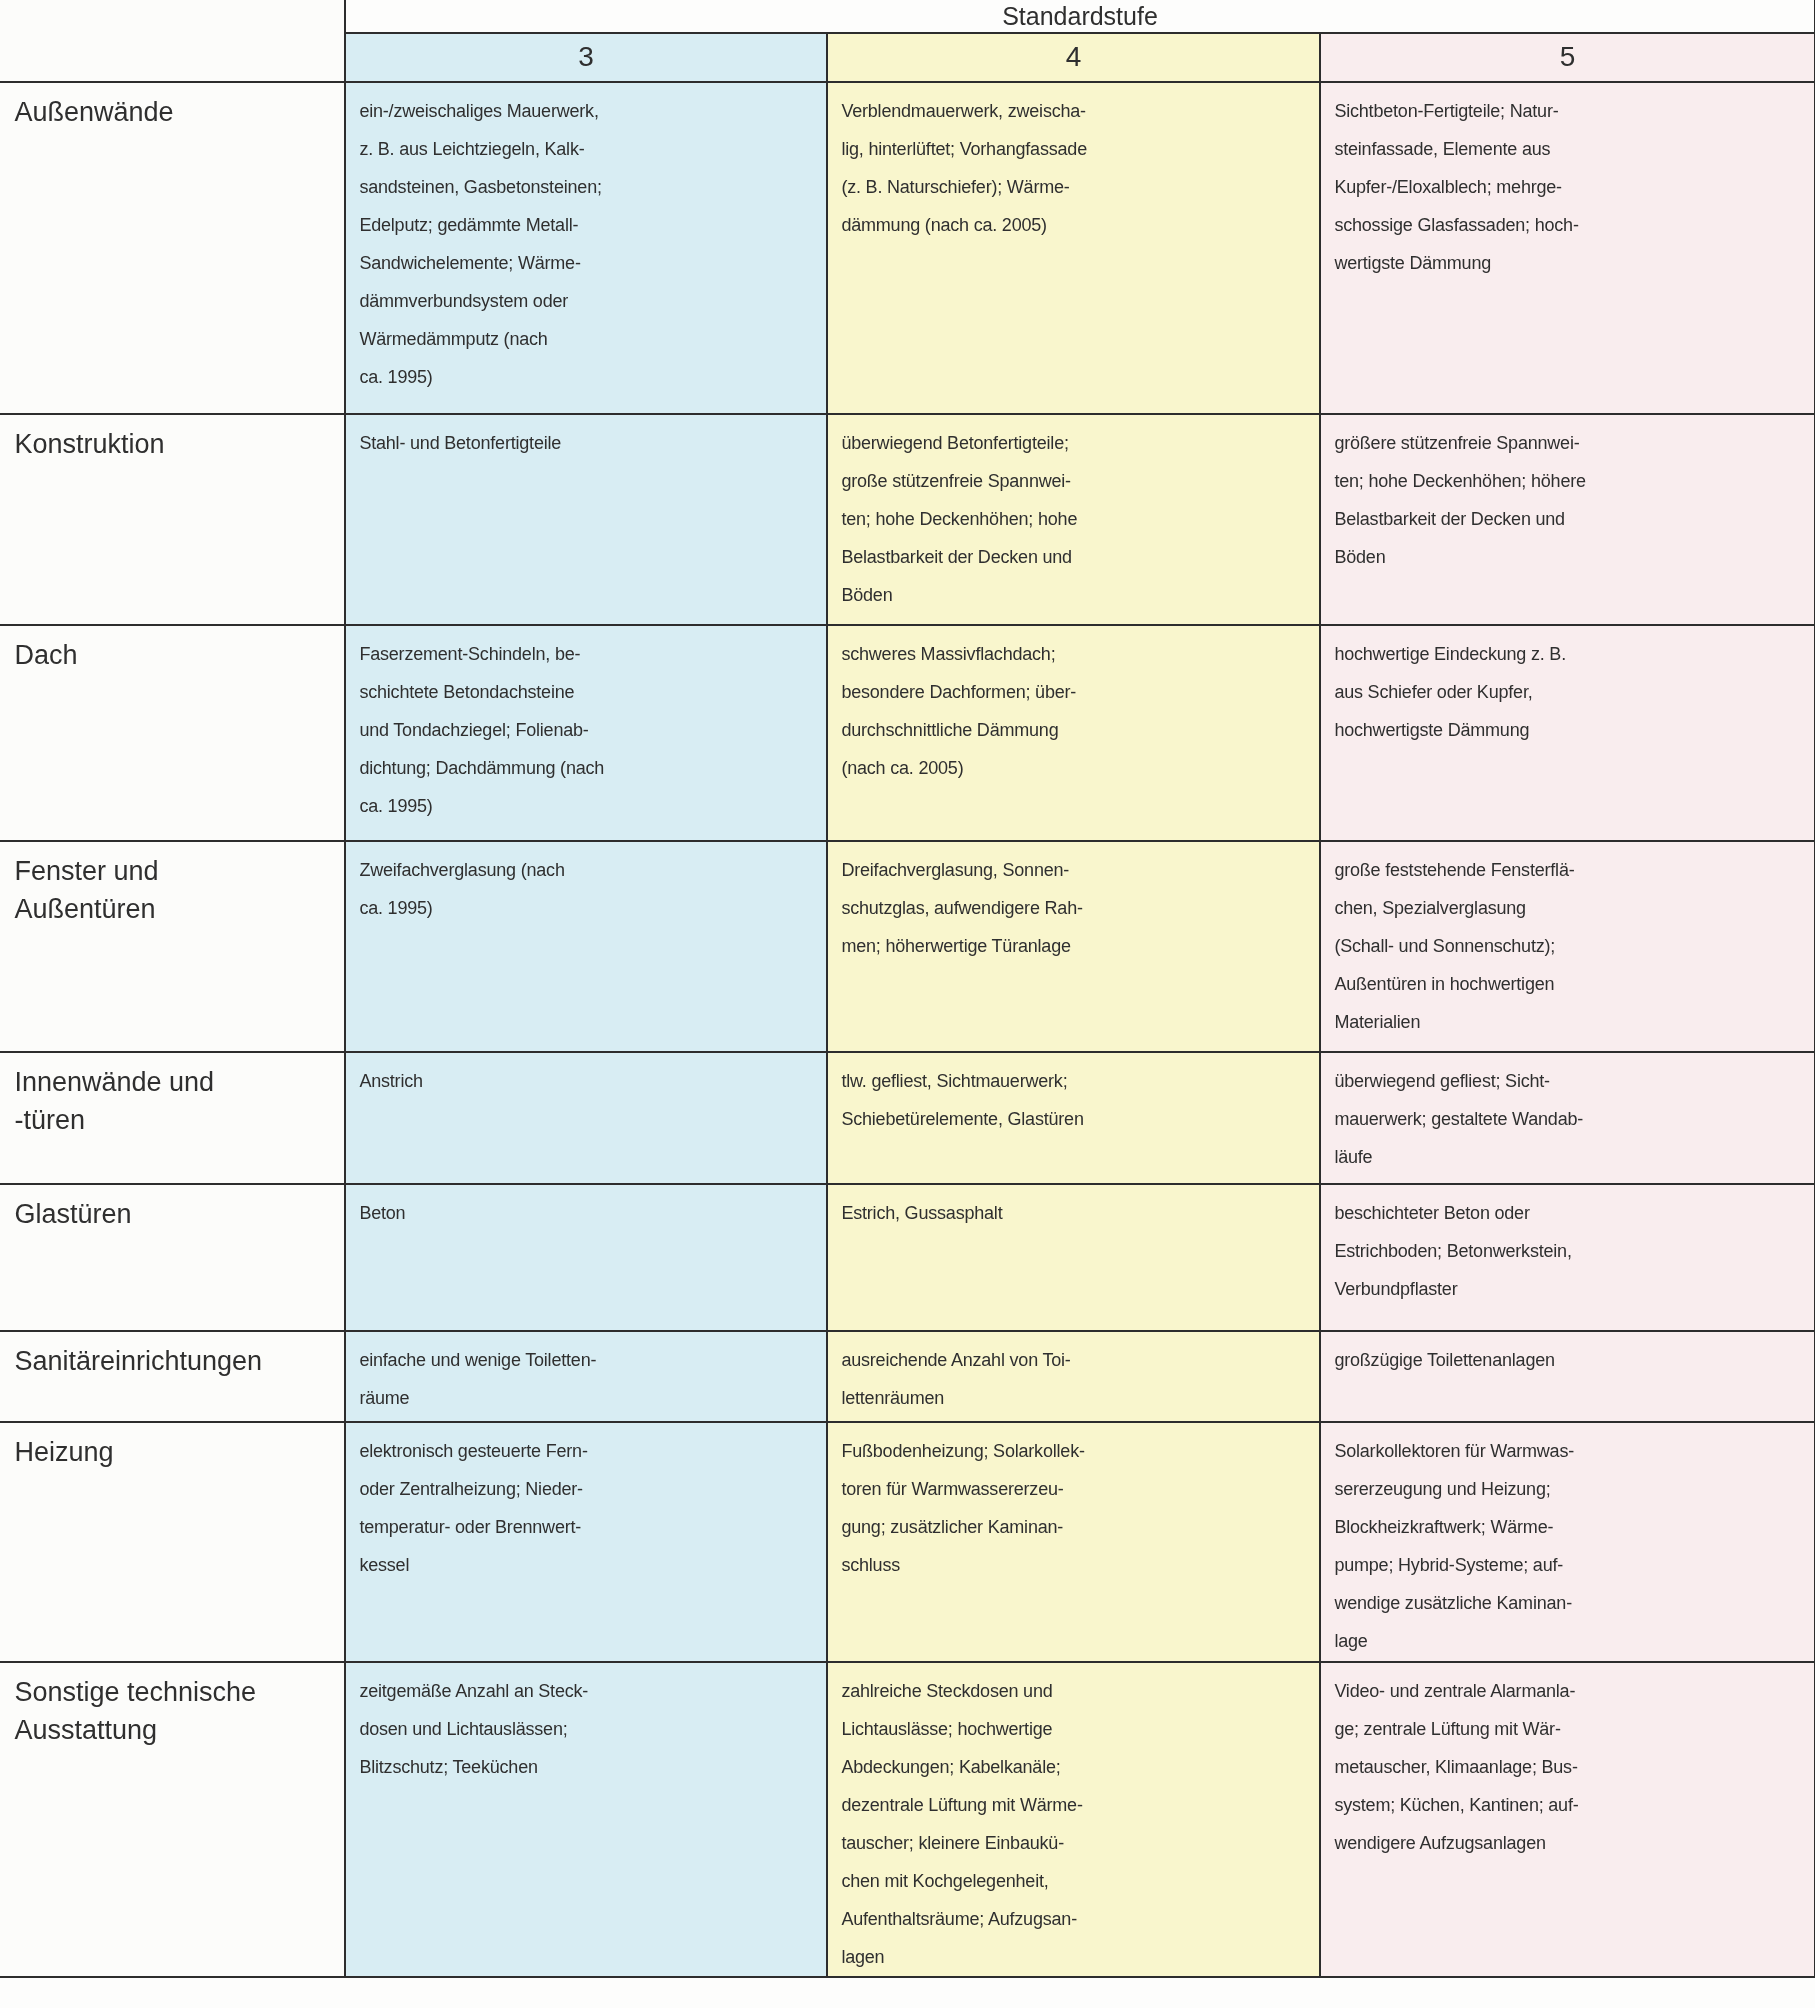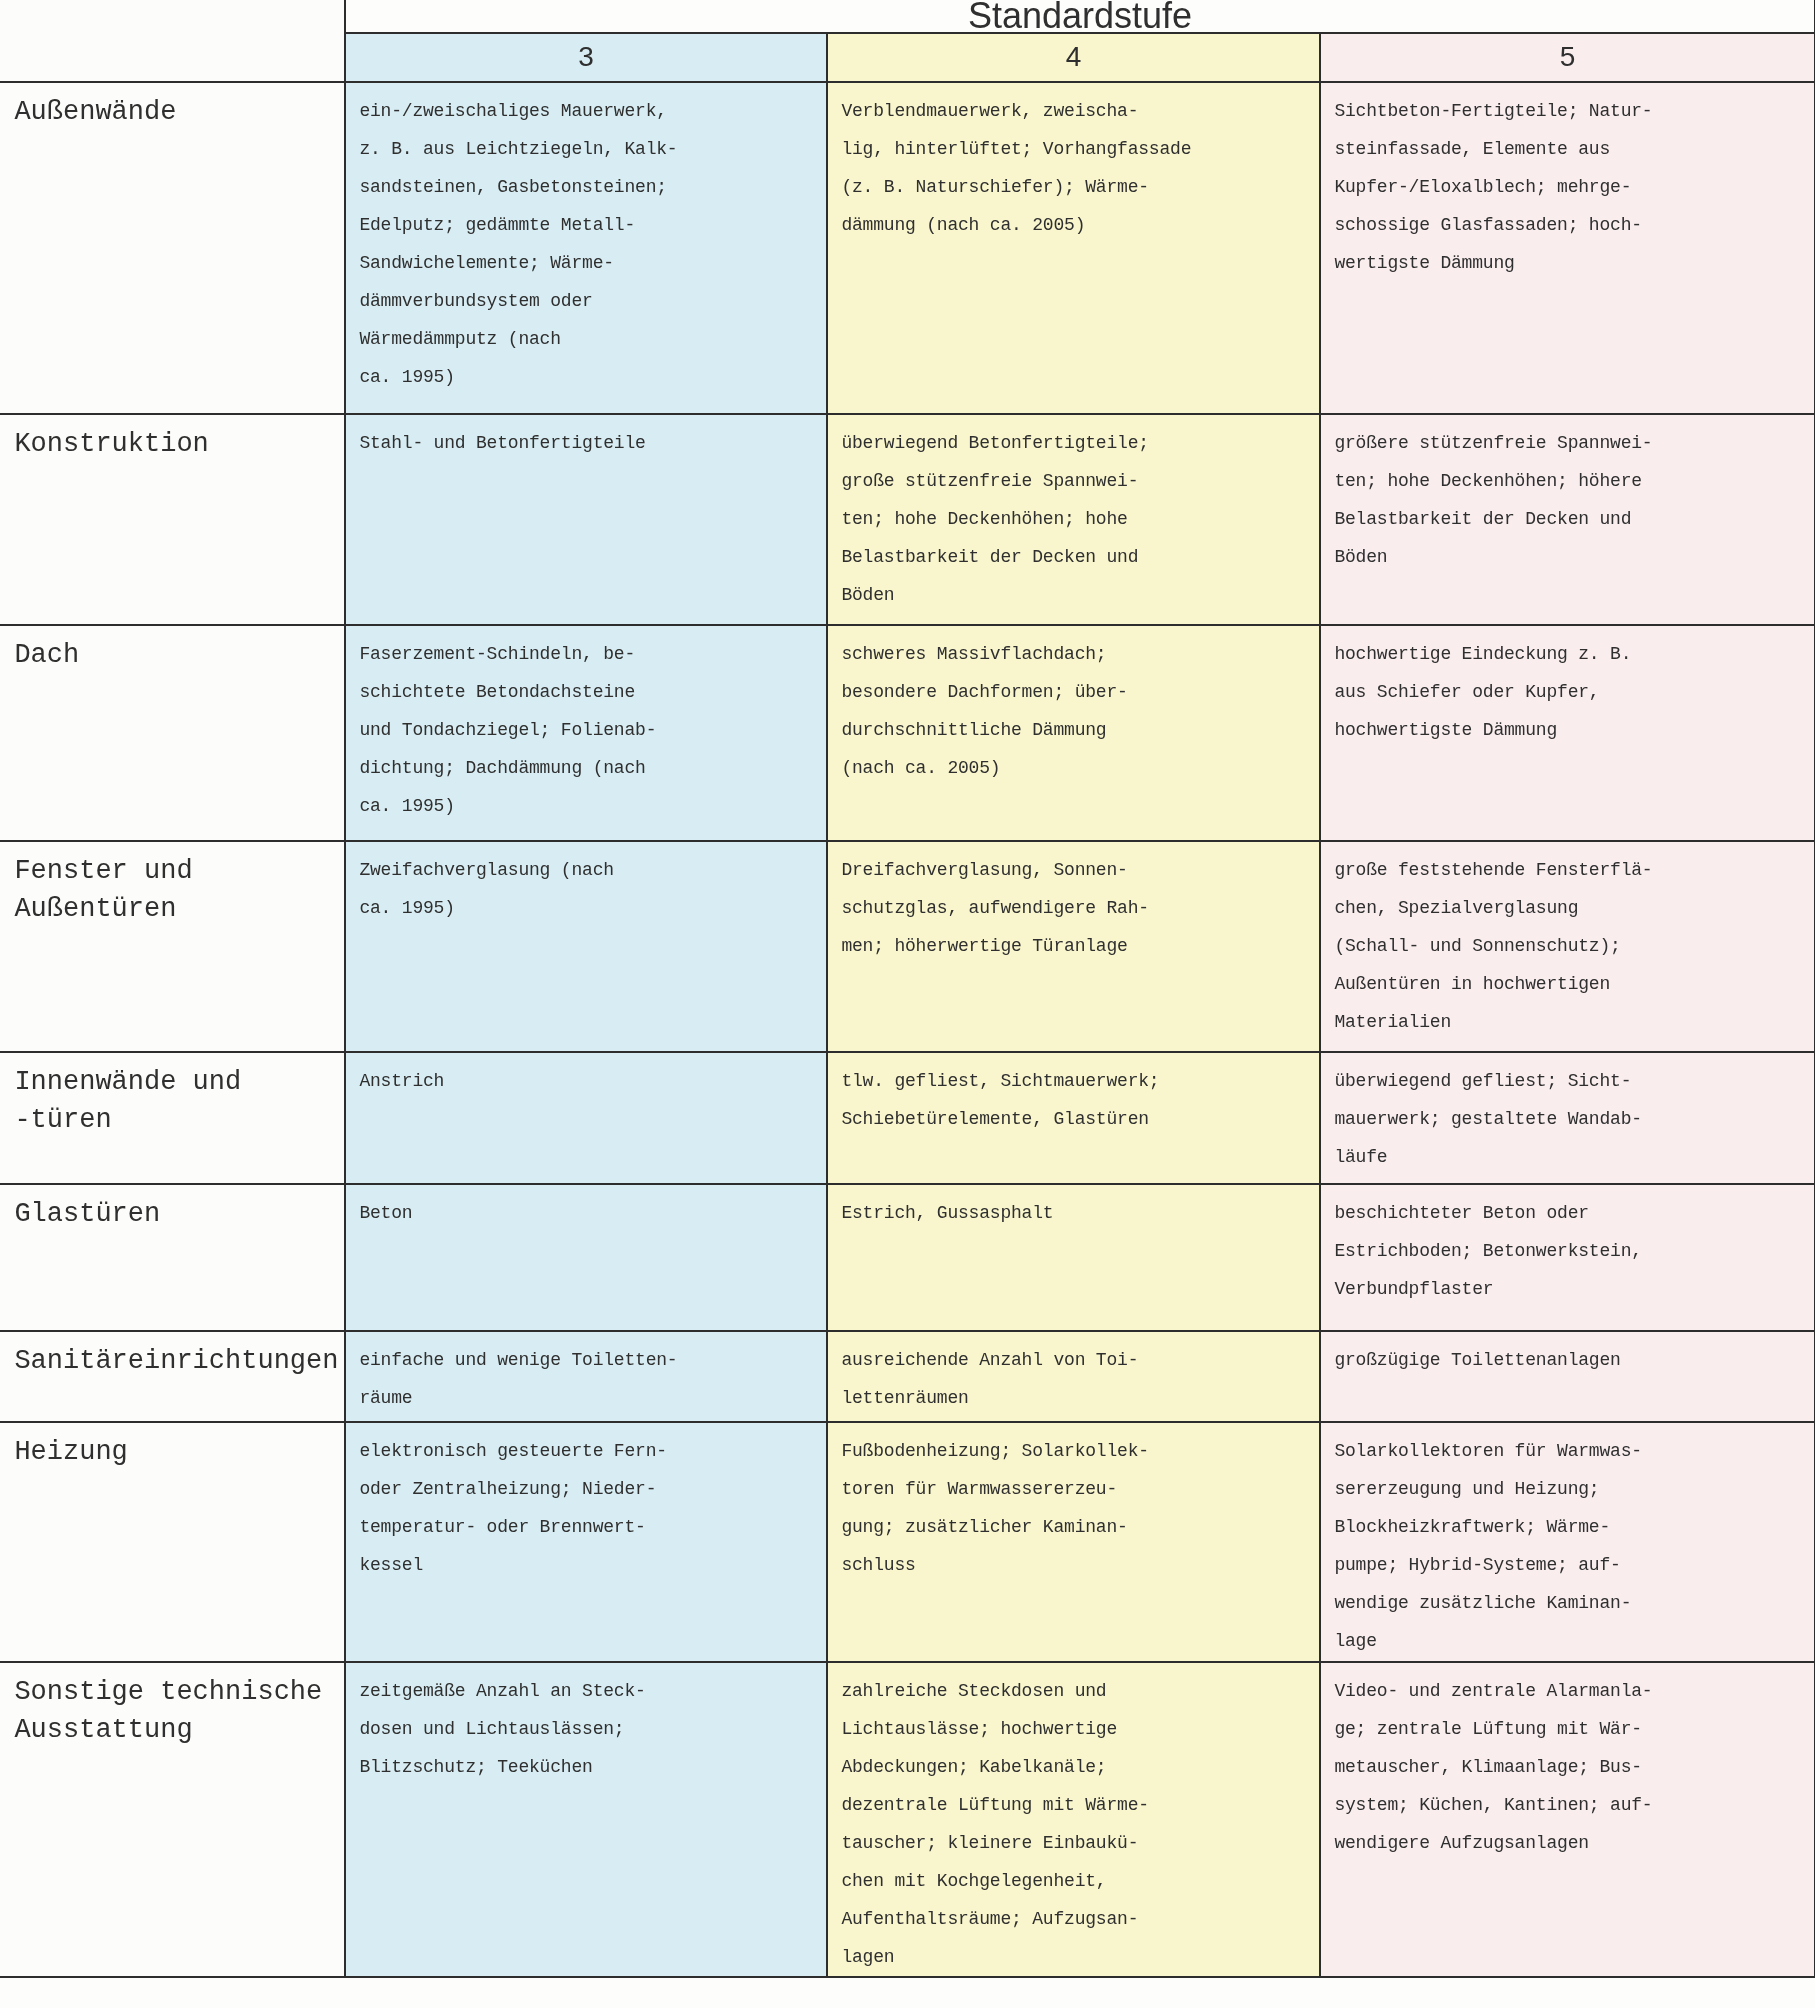--- a/index.html
+++ b/index.html
@@ -30,30 +30,30 @@
   .c1{background:#d8edf3;border-left:2.9px solid #2d2d2d;}
   .c2{background:#f9f6cd;border-left:2.9px solid #2d2d2d;}
   .c3{background:#f9edee;border-left:2.9px solid #2d2d2d;border-right:2.9px solid #2d2d2d;}
 
   .title-cell{
     grid-column:2 / 5;
     border-left:2.9px solid #2d2d2d;
     border-right:2.9px solid #2d2d2d;
     background:#fdfdfc;
     text-align:center;
-    font-size:36px;
+    font-size:25px;
     line-height:32px;
   }
   .num{
     border-top:2.9px solid #2d2d2d;
     text-align:center;
     font-size:28px;
     line-height:46px;
   }
-  .bt{border-top:2.9px solid #2d2d2d;font-family:Liberation Mono, monospace;}
+  .bt{border-top:2.9px solid #2d2d2d;}
   .bb{border-bottom:2.9px solid #2d2d2d;}
 
   .lbl{
     padding:9.6px 9.6px 0 14.4px;
     font-size:27px;
     line-height:38px;
     white-space:pre-line;
   }
   .txt{
     padding:8.6px 5.8px 0 13.4px;

